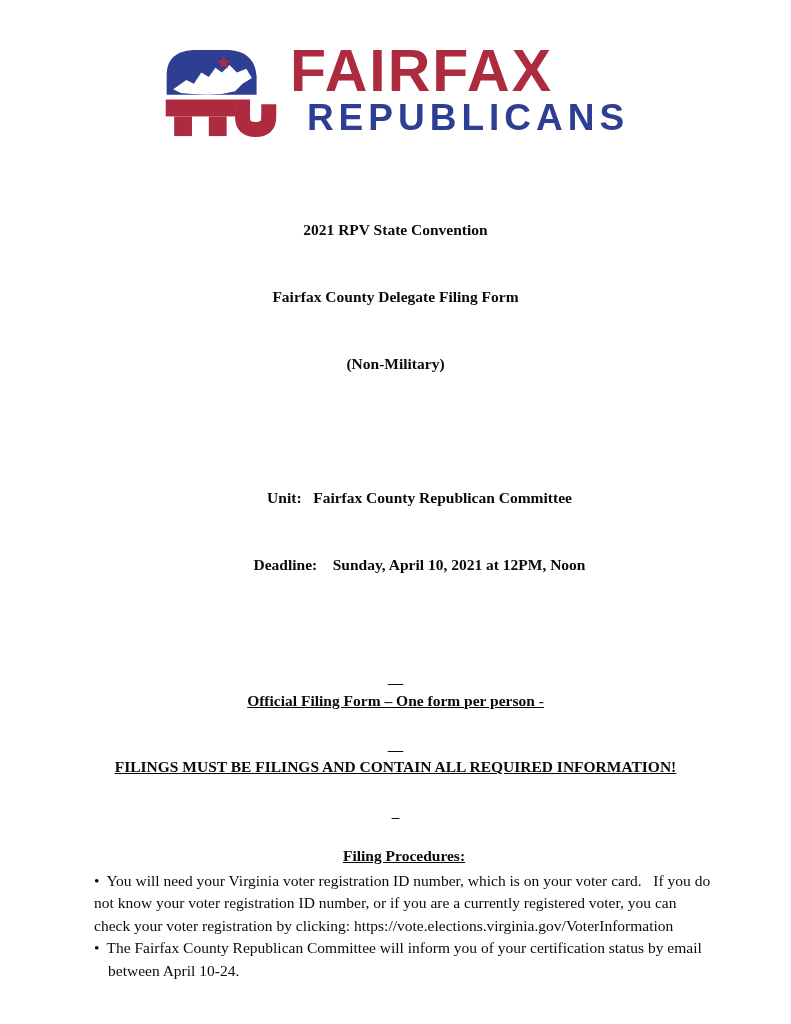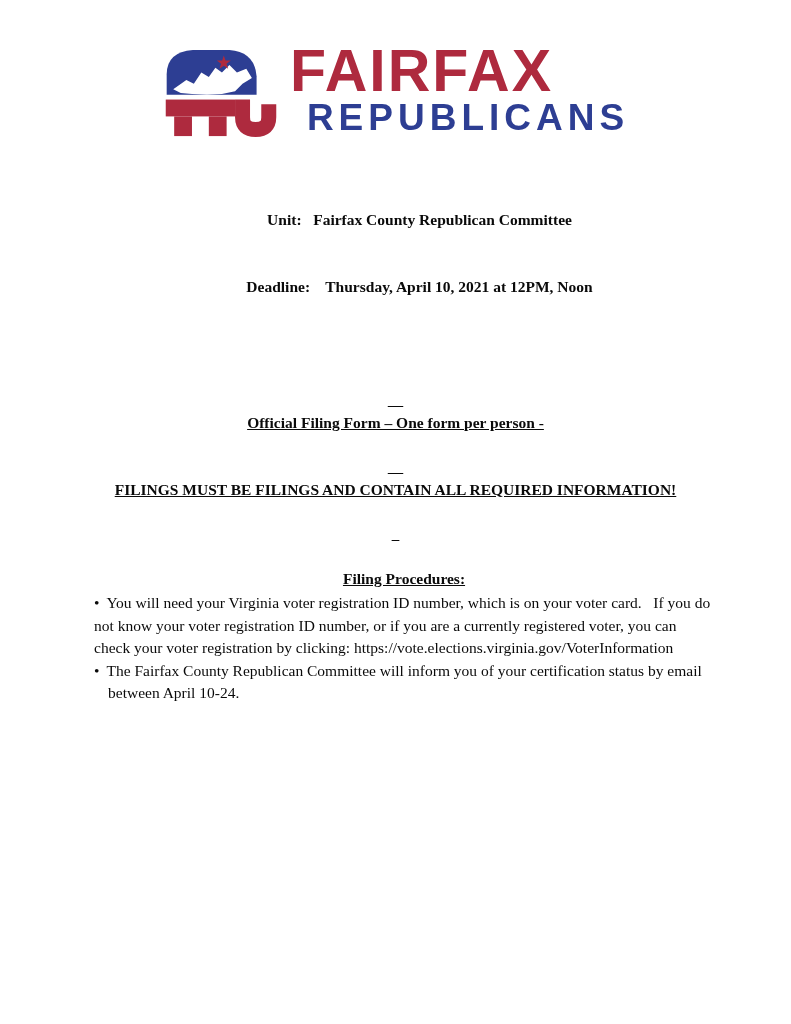--- a/index.html
+++ b/index.html
@@ -65,24 +65,29 @@
       <rect x="50" y="75" width="19" height="21" fill="#ae2a3e"></rect>
 
       <path d="M86,57 L86,76 Q86,89 100,89 Q114,89 114,76 L114,62" fill="none" stroke="#ae2a3e" stroke-width="16"></path>
     </svg>
     <div class="wordmark">
       <div class="wordmark-top">FAIRFAX</div>
       <div class="wordmark-bottom">REPUBLICANS</div>
     </div>
   </div>
 
+  <div class="centered title-block">
+    <div>2021 RPV State Convention</div>
+    <div>Fairfax County Delegate Filing Form</div>
+    <div>(Non-Military)</div>
+  </div>
 
   <div class="centered detail-block">
     <div>Unit:   Fairfax County Republican Committee</div>
-    <div>Deadline:    Thursday, April 10, 2021 at 12PM, Noon</div>
+    <div>Deadline:    Sunday, April 10, 2021 at 12PM, Noon</div>
   </div>
 
   <div class="centered official-block">
     <div>Official Filing Form – One form per person -</div>
     <div>FILINGS MUST BE FILINGS AND CONTAIN ALL REQUIRED INFORMATION!</div>
   </div>
 
   <div class="content">
 
     <div class="procedures-heading">Filing Procedures:</div>

